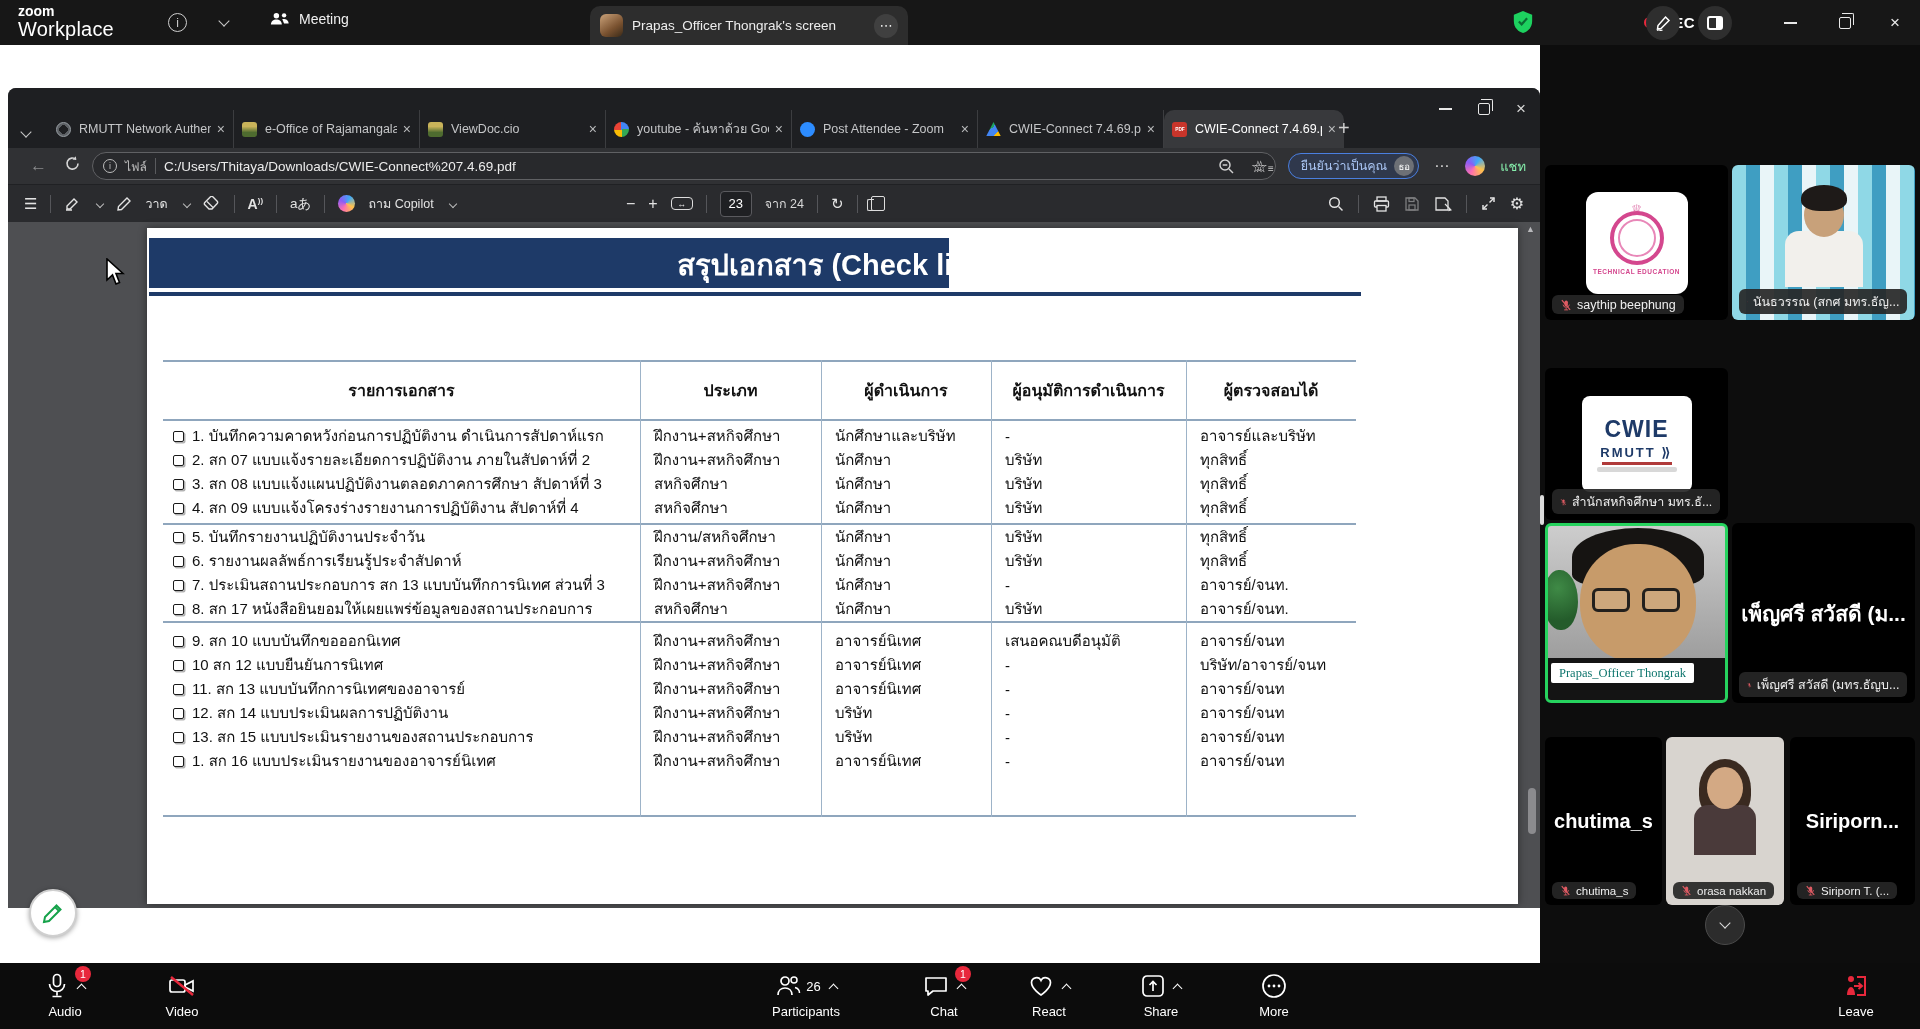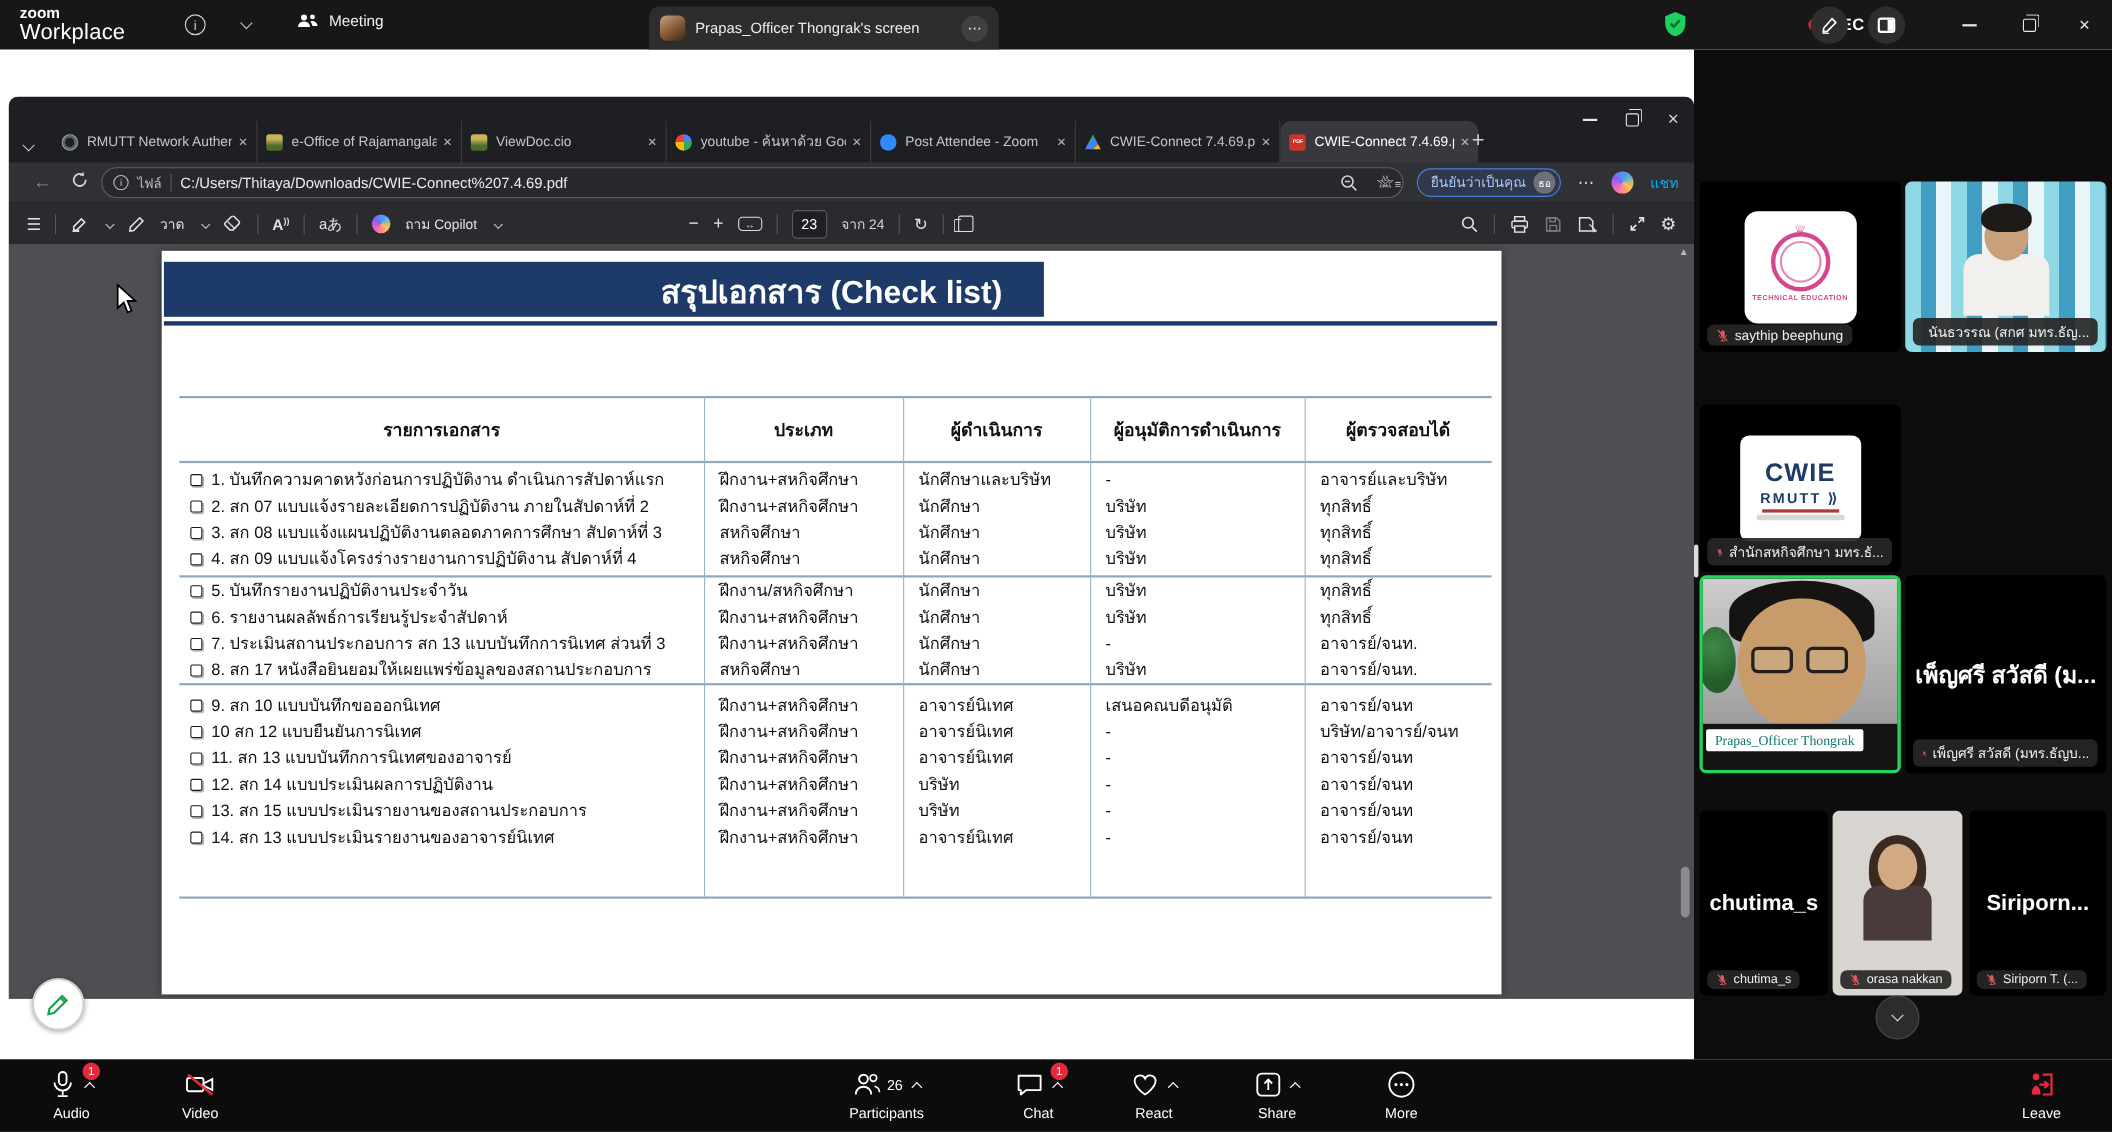--- a/index.html
+++ b/index.html
@@ -63,21 +63,21 @@
   .urltext { font-size:13.5px; color:#ececec; white-space:nowrap; overflow:hidden; flex:1; }
   .pill-right { display:flex; align-items:center; gap:16px; margin-left:auto; }
   .star { font-size:16px; color:#cfcfcf; }
   .addr-right { position:absolute; right:14px; top:0; height:36px; display:flex; align-items:center; gap:15px; }
   .favlines { position:relative; font-size:16px; color:#cfcfcf; }
   .verify { height:26px; border:1.5px solid #4a7fe0; background:rgba(45,75,140,.28); border-radius:14px; display:flex; align-items:center; gap:7px; padding:0 4px 0 12px; }
   .verify .vtxt { font-size:12.5px; color:#a9c4f2; white-space:nowrap; }
   .verify .vavatar { width:20px; height:20px; border-radius:50%; background:#6d7076; color:#fff; font-size:9.5px; display:flex; align-items:center; justify-content:center; }
   .dots3 { font-size:15px; color:#d5d5d5; letter-spacing:1px; }
   .copilot { width:20px; height:20px; border-radius:50%; background:conic-gradient(from 210deg,#ff6fae,#8a5cf6,#3fa9f5,#ffc24b,#ff6fae); }
-  .chattxt { font-size:13px; color:#0ea5e9;text-align:center; }
+  .chattxt { font-size:13px; color:#86efac;text-align:center; }
 
   .pdfbar { position:absolute; left:0; top:96px; width:100%; height:38px; background:#2a2b2e; border-top:1px solid #202124; display:flex; align-items:center; color:#e3e3e3; }
   .pb-left { position:absolute; left:16px; display:flex; align-items:center; gap:13px; }
   .pb-sep { width:1px; height:18px; background:#55565a; }
   .toc { font-size:15px; color:#e3e3e3; }
   .chev-s { width:6px; height:6px; border-right:1.5px solid #bbb; border-bottom:1.5px solid #bbb; transform:rotate(45deg); display:inline-block; margin-left:3px; }
   .pb-label { font-size:12.5px; color:#e3e3e3; }
   .readaloud { font-size:14px; font-weight:bold; }
   .readaloud sup { font-size:8px; }
   .pb-center { position:absolute; left:618px; display:flex; align-items:center; gap:13px; }
@@ -85,21 +85,21 @@
   .fitbox { width:22px; height:13px; border:1.5px solid #ddd; border-radius:4px; font-size:9px; display:flex; align-items:center; justify-content:center; }
   .pagebox { width:32px; height:26px; background:#1f2023; border:1px solid #5a5a5e; border-radius:4px; font-size:13px; color:#fff; display:flex; align-items:center; justify-content:center; }
   .pagetotal { font-size:12.5px; color:#d8d8d8; }
   .pagesic { position:relative; width:14px; height:15px; border:1.5px solid #ddd; border-radius:2px; }
   .pagesic::after { content:""; position:absolute; left:-5px; top:2px; width:6px; height:10px; border:1.5px solid #ddd; border-right:none; border-radius:2px 0 0 2px; }
   .pb-right { position:absolute; right:16px; display:flex; align-items:center; gap:14px; }
   .dim { opacity:.45; }
   .gear { font-size:16px; }
 
   .pdfview { position:absolute; left:0; top:134px; width:100%; height:686px; background:#4e4f52; }
-  .page { position:absolute; left:139px; top:6px; width:1218px; height:676px; background:#fff; box-shadow:0 0 8px rgba(0,0,0,.45); }
+  .page { position:absolute; left:139px; top:6px; width:1371px; height:676px; background:#fff; box-shadow:0 0 8px rgba(0,0,0,.45); }
   .vsb-track { position:absolute; right:2px; top:0; width:12px; height:100%; }
   .vsb-thumb { position:absolute; right:2px; top:566px; width:8px; height:46px; background:#8b8b8e; border-radius:4px; }
   .vsb-arrow { position:absolute; right:3px; top:2px; color:#b9b9bc; font-size:9px; }
 
   .banner { position:absolute; left:2px; top:10px; width:800px; height:50px; background:#1e3a68; }
   .ptitle { position:absolute; left:0; top:14px; width:100%; text-align:center; font-size:29px; font-weight:bold; color:#fff; z-index:2; }
   .bannerline { position:absolute; left:2px; top:64px; width:1212px; height:4px; background:#1e3a68; }
 
   .ptable { position:absolute; left:16px; top:90px; width:1193px; height:457px; color:#111;margin-top:42px; }
   .hline { position:absolute; left:0; width:100%; height:2px; background:#8fa6bd; }
@@ -544,21 +544,21 @@
                 </div>
                 <div class="cell">ฝึกงาน+สหกิจศึกษา</div>
                 <div class="cell">บริษัท</div>
                 <div class="cell">-</div>
                 <div class="cell">อาจารย์/จนท</div>
               </div>
 
               <div class="trow">
                 <div class="cell doc">
                   <span class="cb"></span>
-                  <span>14. สก 13 แบบประเมินรายงานของอาจารย์นิเทศ</span>
+                  <span>1. สก 16 แบบประเมินรายงานของอาจารย์นิเทศ</span>
                 </div>
                 <div class="cell">ฝึกงาน+สหกิจศึกษา</div>
                 <div class="cell">อาจารย์นิเทศ</div>
                 <div class="cell">-</div>
                 <div class="cell">อาจารย์/จนท</div>
               </div>
             </div>
         </div>
       </div>
       <div class="vsb-track">

